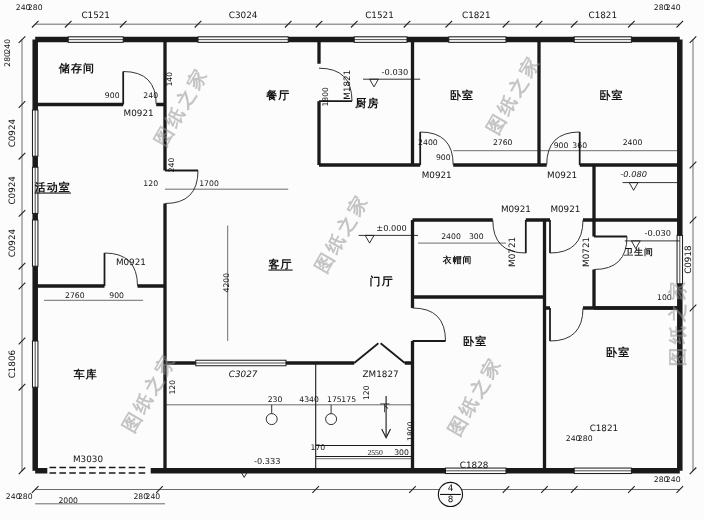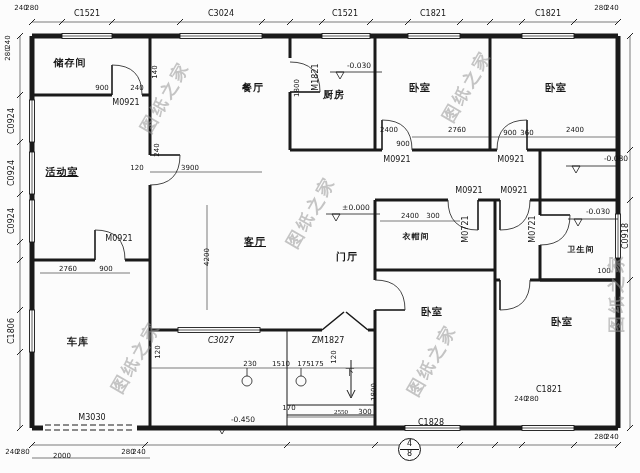--- a/index.html
+++ b/index.html
@@ -155,25 +155,25 @@
     <span class="half">4</span>
     <span class="divider"></span>
     <span class="half">8</span>
   </div>
 
 <div class="lbl rooms" style="left: 70px; top: 63px; transform: translate(-50%, -50%) rotate(0deg);">储存间</div>
     <div class="lbl rooms" style="left: 253px; top: 88px; transform: translate(-50%, -50%) rotate(0deg);">餐厅</div>
     <div class="lbl rooms" style="left: 334px; top: 95px; transform: translate(-50%, -50%) rotate(0deg); text-align: right;">厨房</div>
     <div class="lbl rooms" style="left: 420px; top: 88px; transform: translate(-50%, -50%) rotate(0deg);">卧室</div>
     <div class="lbl rooms" style="left: 556px; top: 88px; transform: translate(-50%, -50%) rotate(0deg);">卧室</div>
-    <div class="lbl rooms" style="left: 62px; top: 172px; transform: translate(-50%, -50%) rotate(0deg); text-decoration: underline;">活动室</div>
+    <div class="lbl rooms" style="left: 48px; top: 172px; transform: translate(-50%, -50%) rotate(0deg); text-decoration: underline;">活动室</div>
     <div class="lbl rooms" style="left: 255px; top: 242px; transform: translate(-50%, -50%) rotate(0deg); text-decoration: underline;">客厅</div>
     <div class="lbl rooms" style="left: 347px; top: 257px; transform: translate(-50%, -50%) rotate(0deg);">门厅</div>
     <div class="lbl rooms" style="left: 416px; top: 237px; font-size: 8px; transform: translate(-50%, -50%) rotate(0deg);">衣帽间</div>
-    <div class="lbl rooms" style="left: 581px; top: 230px; font-size: 8px; transform: translate(-50%, -50%) rotate(0deg); margin-top: 20px;">卫生间</div>
+    <div class="lbl rooms" style="left: 581px; top: 230px; font-size: 8px; transform: translate(-50%, -50%) rotate(0deg);">卫生间</div>
     <div class="lbl rooms" style="left: 78px; top: 342px; transform: translate(-50%, -50%) rotate(0deg);">车库</div>
     <div class="lbl rooms" style="left: 432px; top: 312px; transform: translate(-50%, -50%) rotate(0deg);">卧室</div>
     <div class="lbl rooms" style="left: 562px; top: 322px; transform: translate(-50%, -50%) rotate(0deg);">卧室</div>
     <div class="lbl codes" style="left: 87px; top: 14px; transform: translate(-50%, -50%) rotate(0deg);">C1521</div>
     <div class="lbl codes" style="left: 221px; top: 14px; transform: translate(-50%, -50%) rotate(0deg);">C3024</div>
     <div class="lbl codes" style="left: 345px; top: 14px; transform: translate(-50%, -50%) rotate(0deg);">C1521</div>
     <div class="lbl codes" style="left: 433px; top: 14px; transform: translate(-50%, -50%) rotate(0deg);">C1821</div>
     <div class="lbl codes" style="left: 548px; top: 14px; transform: translate(-50%, -50%) rotate(0deg);">C1821</div>
     <div class="lbl codes" style="left: 12px; top: 121px; transform: translate(-50%, -50%) rotate(-90deg);">C0924</div>
     <div class="lbl codes" style="left: 12px; top: 173px; transform: translate(-50%, -50%) rotate(-90deg);">C0924</div>
@@ -182,74 +182,74 @@
     <div class="lbl codes" style="left: 626px; top: 236px; transform: translate(-50%, -50%) rotate(-90deg);">C0918</div>
     <div class="lbl codes" style="left: 126px; top: 103px; transform: translate(-50%, -50%) rotate(0deg);">M0921</div>
     <div class="lbl codes" style="left: 316px; top: 77px; transform: translate(-50%, -50%) rotate(-90deg);">M1821</div>
     <div class="lbl codes" style="left: 397px; top: 160px; transform: translate(-50%, -50%) rotate(0deg);">M0921</div>
     <div class="lbl codes" style="left: 511px; top: 160px; transform: translate(-50%, -50%) rotate(0deg);">M0921</div>
     <div class="lbl codes" style="left: 469px; top: 191px; transform: translate(-50%, -50%) rotate(0deg);">M0921</div>
     <div class="lbl codes" style="left: 514px; top: 191px; transform: translate(-50%, -50%) rotate(0deg);">M0921</div>
     <div class="lbl codes" style="left: 466px; top: 229px; transform: translate(-50%, -50%) rotate(-90deg);">M0721</div>
     <div class="lbl codes" style="left: 533px; top: 229px; transform: translate(-50%, -50%) rotate(-90deg);">M0721</div>
     <div class="lbl codes" style="left: 119px; top: 239px; transform: translate(-50%, -50%) rotate(0deg);">M0921</div>
-    <div class="lbl codes" style="left: 80px; top: 418px; transform: translate(-50%, -50%) rotate(0deg); margin-left: 12px;">M3030</div>
+    <div class="lbl codes" style="left: 80px; top: 418px; transform: translate(-50%, -50%) rotate(0deg);">M3030</div>
     <div class="lbl codes" style="left: 221px; top: 341px; transform: translate(-50%, -50%) rotate(0deg); font-style: italic;">C3027</div>
-    <div class="lbl codes" style="left: 328px; top: 341px; transform: translate(-50%, -50%) rotate(0deg);">ZM1827</div>
+    <div class="lbl codes" style="left: 346px; top: 341px; transform: translate(-50%, -50%) rotate(0deg);">ZM1827</div>
     <div class="lbl codes" style="left: 431px; top: 423px; transform: translate(-50%, -50%) rotate(0deg);">C1828</div>
     <div class="lbl codes" style="left: 549px; top: 390px; transform: translate(-50%, -50%) rotate(0deg);">C1821</div>
     <div class="lbl dims" style="left: 21px; top: 8px; transform: translate(-50%, -50%) rotate(0deg);">240</div>
     <div class="lbl dims" style="left: 32px; top: 8px; transform: translate(-50%, -50%) rotate(0deg);">280</div>
     <div class="lbl dims" style="left: 601px; top: 8px; transform: translate(-50%, -50%) rotate(0deg);">280</div>
     <div class="lbl dims" style="left: 612px; top: 8px; transform: translate(-50%, -50%) rotate(0deg);">240</div>
     <div class="lbl dims" style="left: 8px; top: 42px; transform: translate(-50%, -50%) rotate(-90deg);">240</div>
     <div class="lbl dims" style="left: 8px; top: 54px; transform: translate(-50%, -50%) rotate(-90deg);">280</div>
     <div class="lbl dims" style="left: 102px; top: 88px; transform: translate(-50%, -50%) rotate(0deg);">900</div>
     <div class="lbl dims" style="left: 137px; top: 88px; transform: translate(-50%, -50%) rotate(0deg);">240</div>
     <div class="lbl dims" style="left: 155px; top: 72px; transform: translate(-50%, -50%) rotate(-90deg);">140</div>
     <div class="lbl dims" style="left: 297px; top: 88px; transform: translate(-50%, -50%) rotate(-90deg);">1800</div>
     <div class="lbl dims" style="left: 389px; top: 130px; transform: translate(-50%, -50%) rotate(0deg);">2400</div>
     <div class="lbl dims" style="left: 403px; top: 144px; transform: translate(-50%, -50%) rotate(0deg);">900</div>
     <div class="lbl dims" style="left: 457px; top: 130px; transform: translate(-50%, -50%) rotate(0deg);">2760</div>
     <div class="lbl dims" style="left: 510px; top: 133px; transform: translate(-50%, -50%) rotate(0deg);">900</div>
     <div class="lbl dims" style="left: 527px; top: 133px; transform: translate(-50%, -50%) rotate(0deg);">360</div>
     <div class="lbl dims" style="left: 575px; top: 130px; transform: translate(-50%, -50%) rotate(0deg);">2400</div>
     <div class="lbl dims" style="left: 137px; top: 168px; transform: translate(-50%, -50%) rotate(0deg);">120</div>
-    <div class="lbl dims" style="left: 190px; top: 168px; transform: translate(-50%, -50%) rotate(0deg);">3900</div>
+    <div class="lbl dims" style="left: 190px; top: 168px; transform: translate(-50%, -50%) rotate(0deg);">1700</div>
     <div class="lbl dims" style="left: 157px; top: 150px; transform: translate(-50%, -50%) rotate(-90deg);">240</div>
     <div class="lbl dims" style="left: 207px; top: 257px; transform: translate(-50%, -50%) rotate(-90deg);">4200</div>
     <div class="lbl dims" style="left: 410px; top: 216px; transform: translate(-50%, -50%) rotate(0deg);">2400</div>
     <div class="lbl dims" style="left: 433px; top: 216px; transform: translate(-50%, -50%) rotate(0deg);">300</div>
     <div class="lbl dims" style="left: 68px; top: 269px; transform: translate(-50%, -50%) rotate(0deg);">2760</div>
     <div class="lbl dims" style="left: 106px; top: 269px; transform: translate(-50%, -50%) rotate(0deg);">900</div>
     <div class="lbl dims" style="left: 158px; top: 352px; transform: translate(-50%, -50%) rotate(-90deg);">120</div>
     <div class="lbl dims" style="left: 250px; top: 364px; transform: translate(-50%, -50%) rotate(0deg);">230</div>
-    <div class="lbl dims" style="left: 281px; top: 364px; transform: translate(-50%, -50%) rotate(0deg);">1510</div>
+    <div class="lbl dims" style="left: 281px; top: 364px; transform: translate(-50%, -50%) rotate(0deg);">4340</div>
     <div class="lbl dims" style="left: 304px; top: 364px; transform: translate(-50%, -50%) rotate(0deg);">175</div>
     <div class="lbl dims" style="left: 317px; top: 364px; transform: translate(-50%, -50%) rotate(0deg);">175</div>
     <div class="lbl dims" style="left: 334px; top: 357px; transform: translate(-50%, -50%) rotate(-90deg);">120</div>
     <div class="lbl dims" style="left: 374px; top: 392px; transform: translate(-50%, -50%) rotate(-90deg);">1800</div>
     <div class="lbl dims" style="left: 289px; top: 408px; transform: translate(-50%, -50%) rotate(0deg);">170</div>
     <div class="lbl dims" style="left: 341px; top: 412px; transform: translate(-50%, -50%) rotate(0deg); font-family: Liberation Serif, serif;">2550</div>
     <div class="lbl dims" style="left: 365px; top: 412px; transform: translate(-50%, -50%) rotate(0deg);">300</div>
     <div class="lbl dims" style="left: 62px; top: 456px; transform: translate(-50%, -50%) rotate(0deg);">2000</div>
     <div class="lbl dims" style="left: 12px; top: 452px; transform: translate(-50%, -50%) rotate(0deg);">240</div>
     <div class="lbl dims" style="left: 23px; top: 452px; transform: translate(-50%, -50%) rotate(0deg);">280</div>
     <div class="lbl dims" style="left: 128px; top: 452px; transform: translate(-50%, -50%) rotate(0deg);">280</div>
     <div class="lbl dims" style="left: 139px; top: 452px; transform: translate(-50%, -50%) rotate(0deg);">240</div>
     <div class="lbl dims" style="left: 521px; top: 399px; transform: translate(-50%, -50%) rotate(0deg);">240</div>
     <div class="lbl dims" style="left: 532px; top: 399px; transform: translate(-50%, -50%) rotate(0deg);">280</div>
     <div class="lbl dims" style="left: 601px; top: 437px; transform: translate(-50%, -50%) rotate(0deg);">280</div>
     <div class="lbl dims" style="left: 612px; top: 437px; transform: translate(-50%, -50%) rotate(0deg);">240</div>
     <div class="lbl dims" style="left: 604px; top: 271px; transform: translate(-50%, -50%) rotate(0deg);">100</div>
     <div class="lbl elevations" style="left: 359px; top: 66px; transform: translate(-50%, -50%) rotate(0deg);">-0.030</div>
     <div class="lbl elevations" style="left: 356px; top: 208px; transform: translate(-50%, -50%) rotate(0deg);">±0.000</div>
-    <div class="lbl elevations" style="left: 616px; top: 159px; transform: translate(-50%, -50%) rotate(0deg);">-0.080</div>
+    <div class="lbl elevations" style="left: 576px; top: 159px; transform: translate(-50%, -50%) rotate(0deg); font-style: italic;">-0.080</div>
     <div class="lbl elevations" style="left: 598px; top: 212px; transform: translate(-50%, -50%) rotate(0deg);">-0.030</div>
-    <div class="lbl elevations" style="left: 243px; top: 420px; transform: translate(-50%, -50%) rotate(0deg);">-0.450</div>
+    <div class="lbl elevations" style="left: 243px; top: 420px; transform: translate(-50%, -50%) rotate(0deg);">-0.333</div>
     <div class="lbl annotations" style="left: 350px; top: 372px; transform: translate(-50%, -50%) rotate(0deg);">下</div>
     <div class="wm" style="left: 165px; top: 97px; transform: translate(-50%, -50%) rotate(-60deg);">图纸之家</div>
     <div class="wm" style="left: 467px; top: 86px; transform: translate(-50%, -50%) rotate(-60deg);">图纸之家</div>
     <div class="wm" style="left: 311px; top: 212px; transform: translate(-50%, -50%) rotate(-60deg);">图纸之家</div>
     <div class="wm" style="left: 616px; top: 293px; transform: translate(-50%, -50%) rotate(-90deg);">图纸之家</div>
     <div class="wm" style="left: 136px; top: 357px; transform: translate(-50%, -50%) rotate(-60deg);">图纸之家</div>
     <div class="wm" style="left: 432px; top: 360px; transform: translate(-50%, -50%) rotate(-60deg);">图纸之家</div>
   </div>
 
 </body></html>

